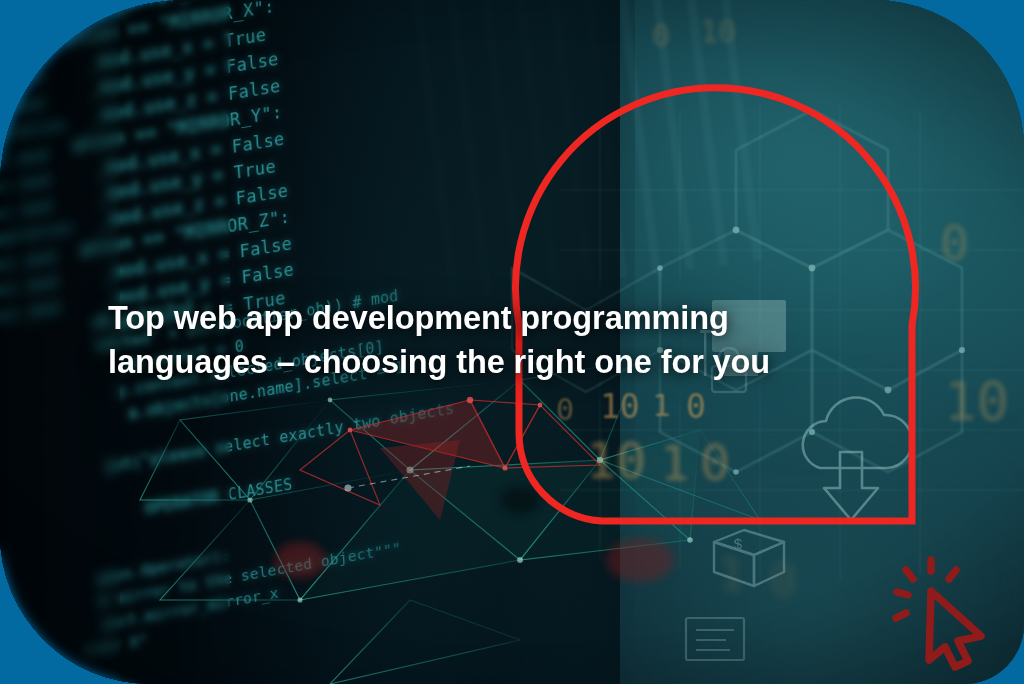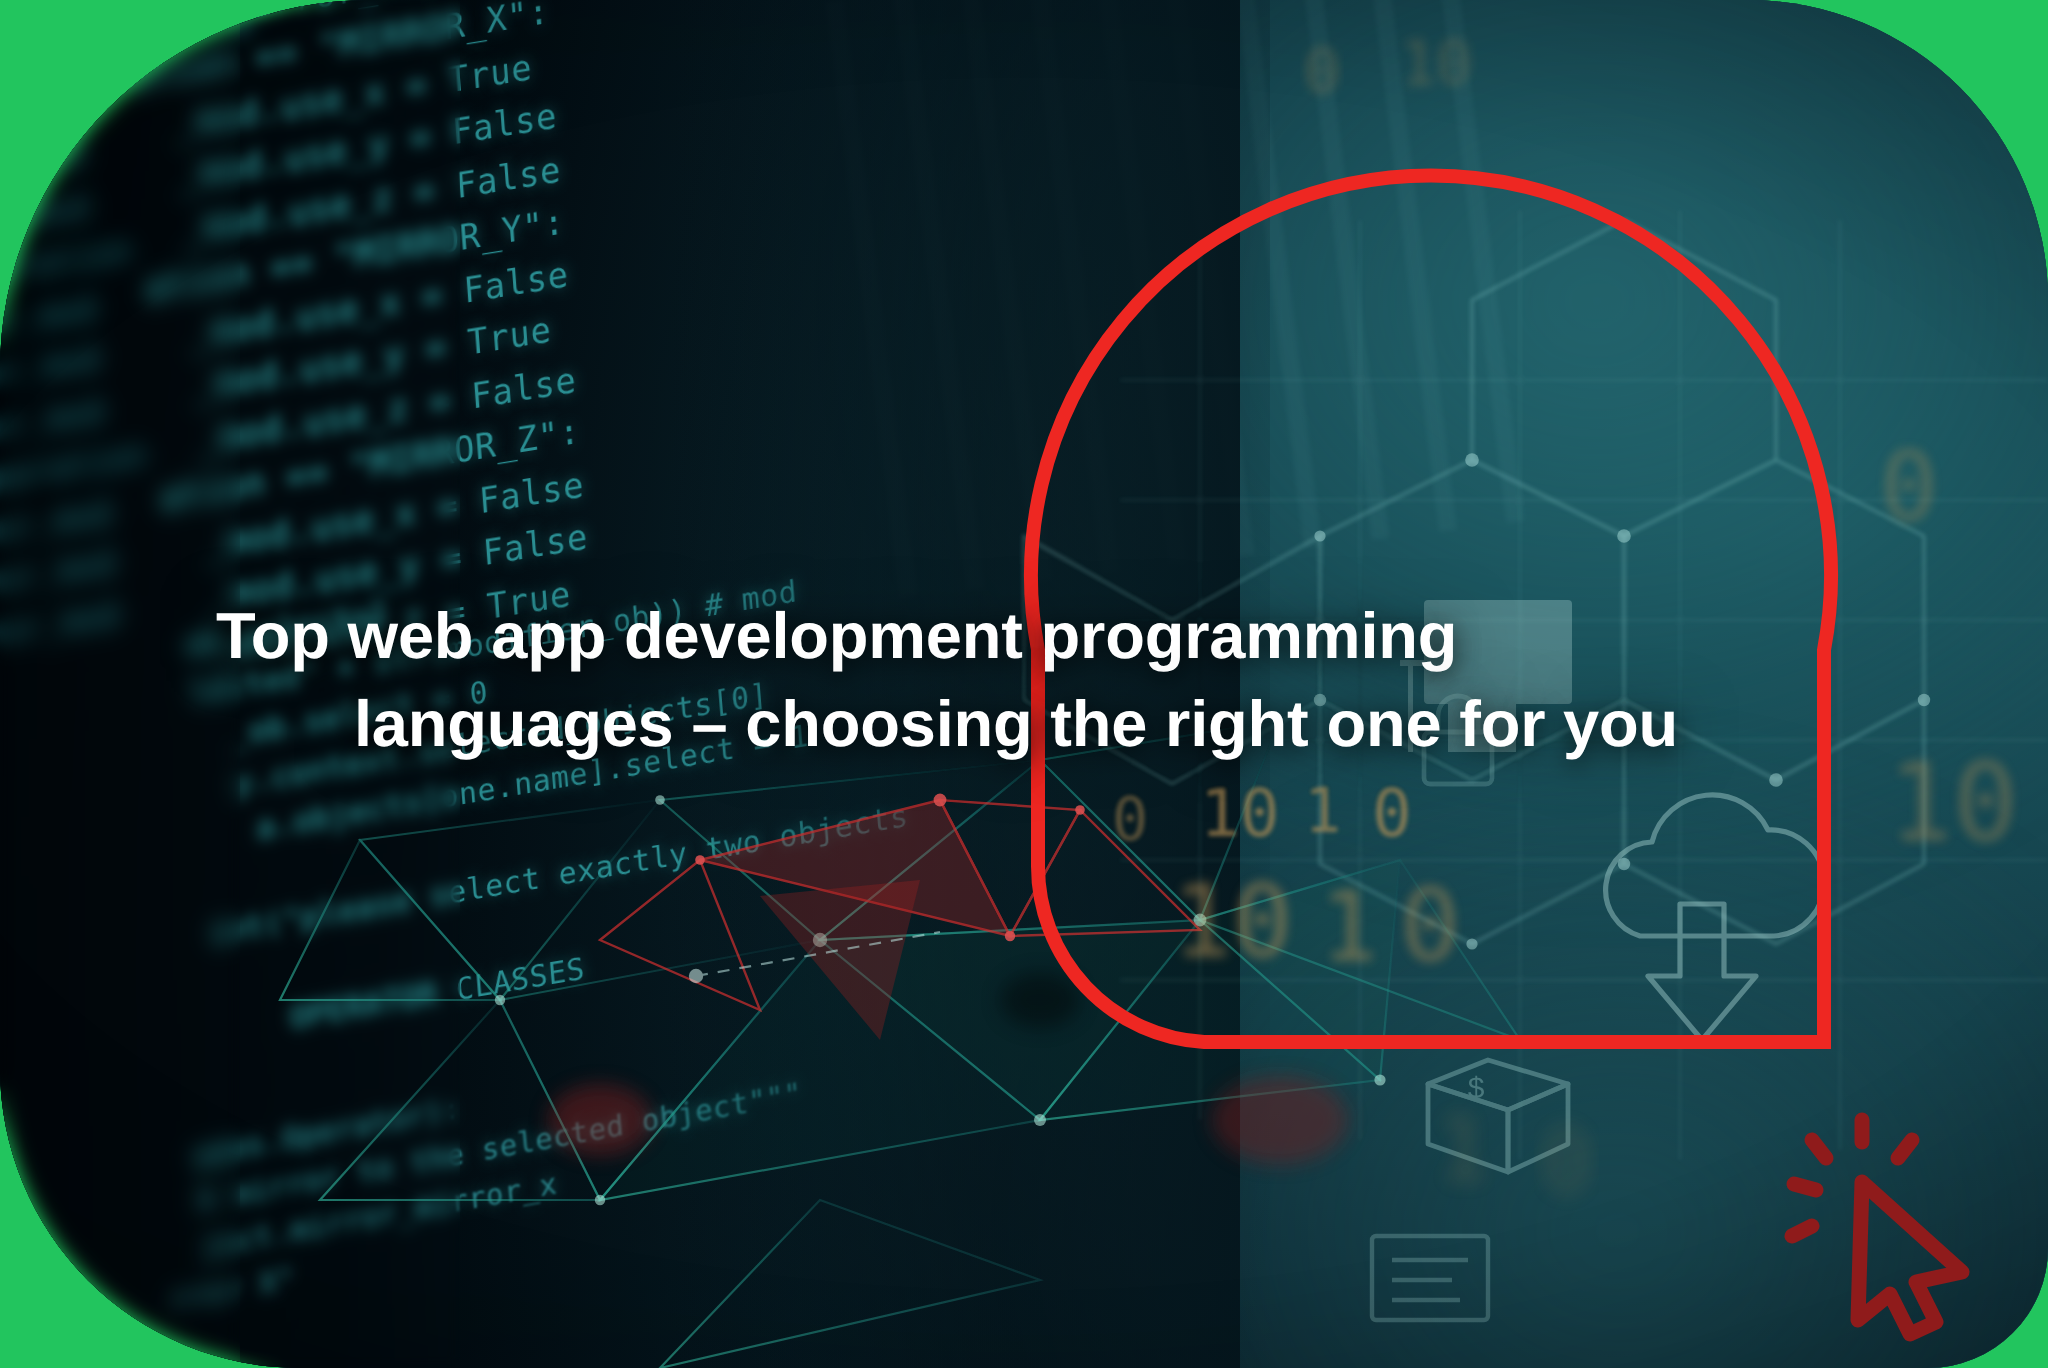--- a/index.html
+++ b/index.html
@@ -1,19 +1,19 @@
 <!DOCTYPE html>
 <html><head>
 <meta charset="utf-8">
 <style>
   html,body{margin:0;padding:0;background:#ffffff;}
   body{width:1024px;height:684px;overflow:hidden;
        font-family:"Liberation Sans",sans-serif;}
 
-  .canvas{position:relative;width:1024px;height:684px;background:#22c55e;overflow:hidden;}
+  .canvas{position:relative;width:1024px;height:684px;background:#0369a1;overflow:hidden;}
 
   
   .hero{
     position:absolute;left:0;top:0;width:1024px;height:684px;
     border-radius:185px 150px 60px 150px;
     overflow:hidden;
     background:#03121a;
   }
 
   
@@ -99,21 +99,21 @@
   
   .ov{position:absolute;inset:0;width:1024px;height:684px;}
 
   
   .headline{
     position:absolute;left:108px;top:274px;width:800px;
     color:#ffffff;font-weight:bold;font-size:32.5px;line-height:44px;
     letter-spacing:-0.1px;
     text-shadow:0 2px 12px rgba(0,0,0,.72),0 0 30px rgba(0,0,0,.5);
   }
-  .headline .l2{display:block;text-align:center;}
+  .headline .l2{display:block;}
 
   
   .redarc{position:absolute;left:0;top:0;}
 </style>
 </head>
 <body>
 
 <div class="canvas">
 
   <div class="hero">

